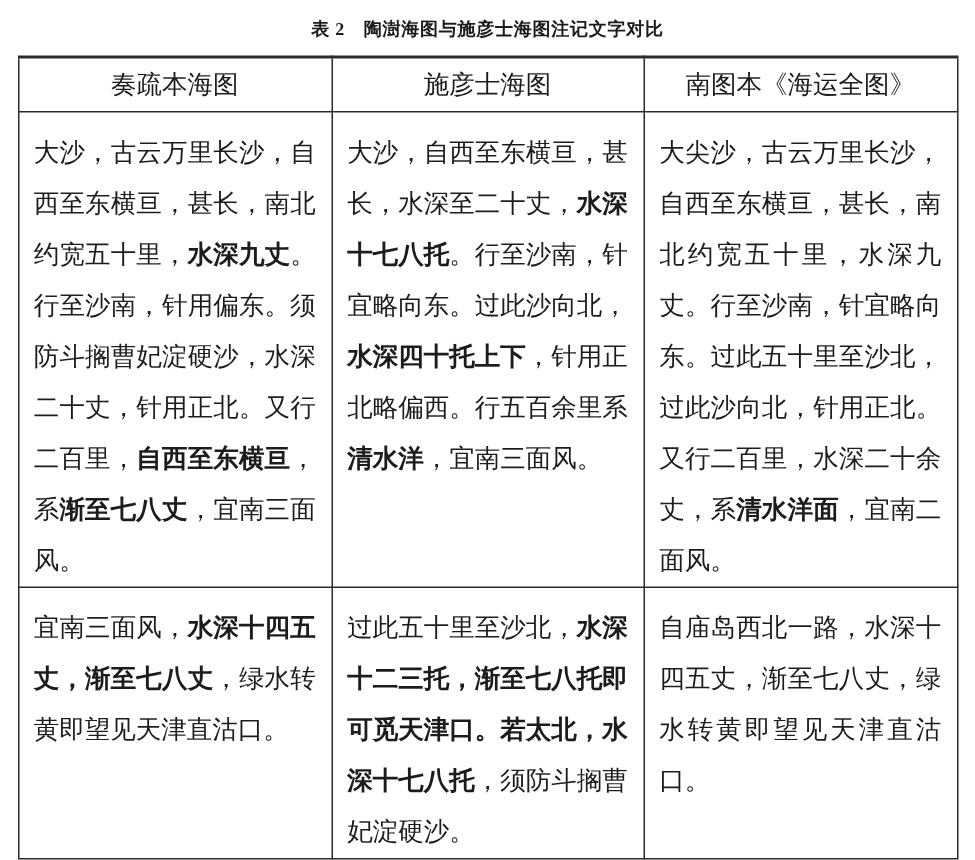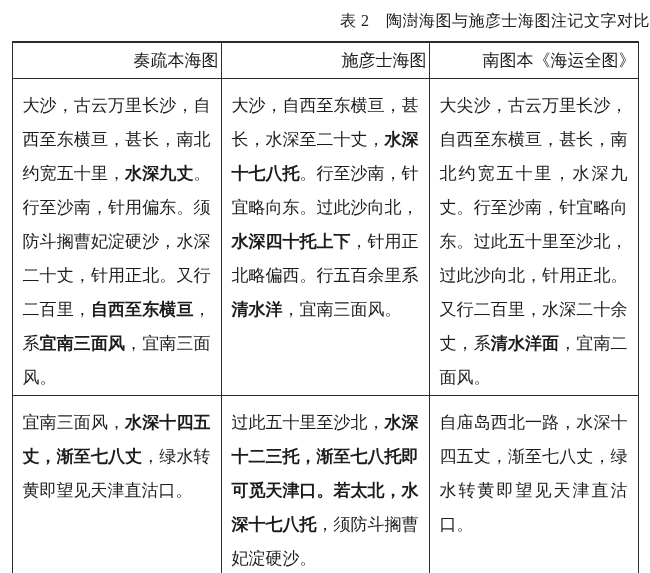--- a/index.html
+++ b/index.html
@@ -8,39 +8,39 @@
     background: #ffffff;
   }
   body {
     width: 650px;
     height: 573px;
     font-family: "Liberation Serif", "DejaVu Serif", serif;
     color: #1c1c1c;
     overflow: hidden;
   }
   .caption {
-    text-align: right;
-    font-weight: normal;
-    font-size: 16px;
+    text-align: center;
+    font-weight: bold;
+    font-size: 12px;
     padding-top: 11px;
     letter-spacing: 0.5px;
   }
   table.cmp {
     border-collapse: collapse;
     table-layout: fixed;
     width: 626px;
     margin: 9px auto 0 auto;
     border-top: 2px solid #2b2b2b;
     border-bottom: 2px solid #2b2b2b;
   }
   table.cmp th {
     border: 1px solid #2b2b2b;
     font-weight: normal;
     font-size: 17px;
-    text-align: right;
+    text-align: center;
     padding: 6px 2px;
     height: 20px;
   }
   table.cmp td {
     border: 1px solid #2b2b2b;
     vertical-align: top;
     font-size: 17px;
     line-height: 34px;
     text-align: justify;
     text-justify: inter-ideograph;
@@ -64,21 +64,21 @@
     </colgroup>
     <thead>
       <tr>
         <th>奏疏本海图</th>
         <th>施彦士海图</th>
         <th>南图本《海运全图》</th>
       </tr>
     </thead>
     <tbody>
       <tr class="row-1">
-        <td><span>大沙，古云万里长沙，自西至东横亘，甚长，南北约宽五十里，</span><span class="b">水深九丈</span><span>。行至沙南，针用偏东。须防斗搁曹妃淀硬沙，水深二十丈，针用正北。又行二百里，</span><span class="b">自西至东横亘</span><span>，系</span><span class="b">宜南三面风</span><span>，宜南三面风。</span></td>
+        <td><span>大沙，古云万里长沙，自西至东横亘，甚长，南北约宽五十里，</span><span class="b">水深九丈</span><span>。行至沙南，针用偏东。须防斗搁曹妃淀硬沙，水深二十丈，针用正北。又行二百里，</span><span class="b">自西至东横亘</span><span>，系</span><span class="b">渐至七八丈</span><span>，宜南三面风。</span></td>
         <td><span>大沙，自西至东横亘，甚长，水深至二十丈，</span><span class="b">水深十七八托</span><span>。行至沙南，针宜略向东。过此沙向北，</span><span class="b">水深四十托上下</span><span>，针用正北略偏西。行五百余里系</span><span class="b">清水洋</span><span>，宜南三面风。</span></td>
         <td><span>大尖沙，古云万里长沙，自西至东横亘，甚长，南北约宽五十里，水深九丈。行至沙南，针宜略向东。过此五十里至沙北，过此沙向北，针用正北。又行二百里，水深二十余丈，系</span><span class="b">清水洋面</span><span>，宜南二面风。</span></td>
       </tr>
       <tr class="row-2">
         <td><span>宜南三面风，</span><span class="b">水深十四五丈，渐至七八丈</span><span>，绿水转黄即望见天津直沽口。</span></td>
         <td><span>过此五十里至沙北，</span><span class="b">水深十二三托，渐至七八托即可觅天津口。若太北，水深十七八托</span><span>，须防斗搁曹妃淀硬沙。</span></td>
         <td><span>自庙岛西北一路，水深十四五丈，渐至七八丈，绿水转黄即望见天津直沽口。</span></td>
       </tr>
     </tbody>
   </table>

